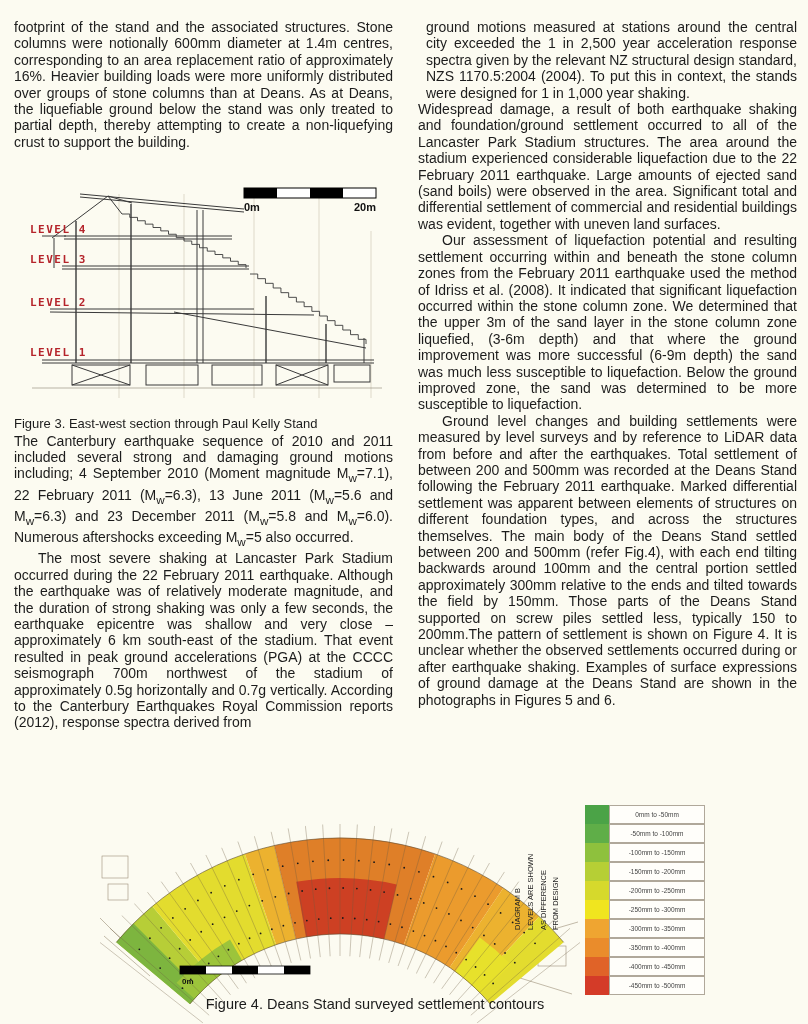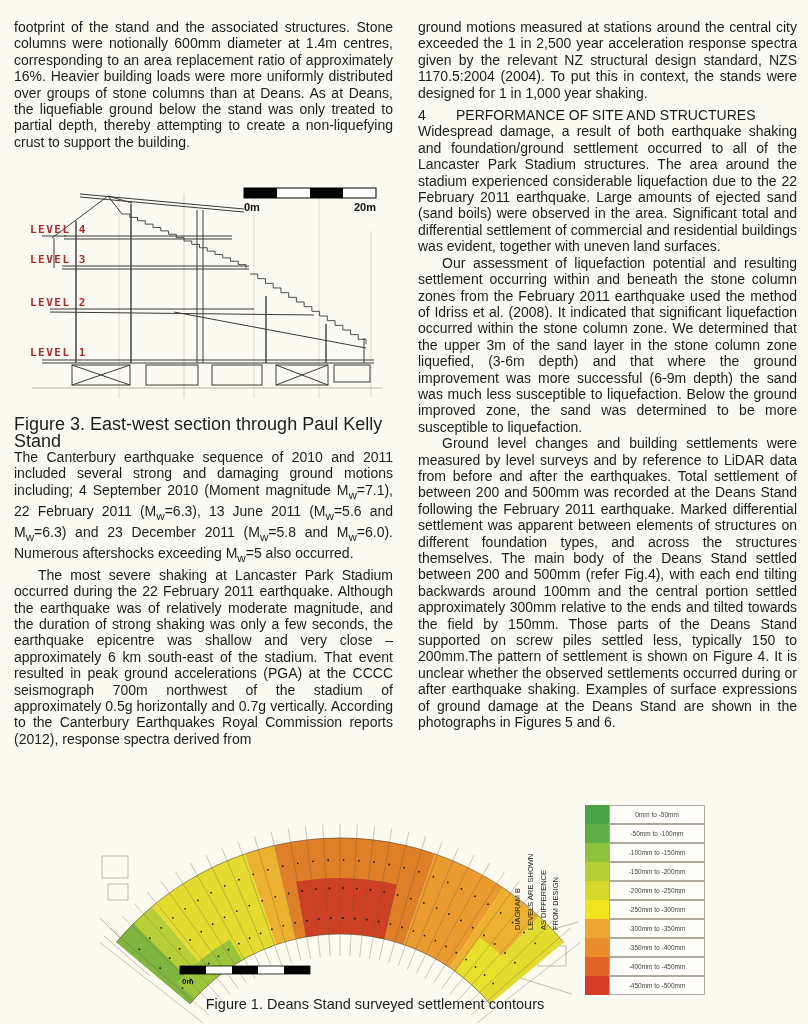--- a/index.html
+++ b/index.html
@@ -7,21 +7,21 @@
   .page{position:absolute;inset:0;}
   .col{position:absolute;top:16px;width:379px;font-size:14px;line-height:16.4px;text-align:justify;}
   .col-left{left:14px;}
   .col-right{left:418px;}
   p{margin:0;}
   .indent{text-indent:24px;}
   .heading{margin:30px 0 16px 0;text-align:left;}
   .heading.tight{margin:6px 0 0 0;}
   .h-num{display:inline-block;width:38px;}
   .fig3-wrap{position:relative;margin-top:26px;}
-  .fig-caption{margin-top:8px;text-align:left;font-size:18px;}
+  .fig-caption{margin-top:8px;text-align:left;font-size:13px;}
   .fig4-area{position:absolute;left:100px;top:818px;width:608px;height:206px;}
   .fig4-caption{position:absolute;left:60px;top:996px;width:630px;text-align:center;font-size:14.5px;}
   .legend{position:absolute;left:585px;top:805px;width:120px;}
   .lg-row{display:flex;height:19px;}
   .lg-sw{width:24px;height:19px;}
   .lg-lb{flex:1;border:0.5px solid #b0a89a;background:#fffefa;font-size:6.5px;color:#444;display:flex;align-items:center;justify-content:center;}
   .lvl{font:bold 11px "DejaVu Sans Mono",monospace;fill:#b5242b;letter-spacing:1.5px;}
   .sb{font:bold 11px "Liberation Sans",sans-serif;fill:#111;}
   .sb4{font:bold 8px "Liberation Sans",sans-serif;fill:#111;}
   .note{font:7.5px "Liberation Sans",sans-serif;fill:#222;}
@@ -104,24 +104,21 @@
           </g>
       </svg>
       <div class="fig-caption">Figure 3. East-west section through Paul Kelly Stand</div>
     </div>
 
     <p>The Canterbury earthquake sequence of 2010 and 2011 included several strong and damaging ground motions including; 4 September 2010 (Moment magnitude M<sub>w</sub>=7.1), 22 February 2011 (M<sub>w</sub>=6.3), 13 June 2011 (M<sub>w</sub>=5.6 and M<sub>w</sub>=6.3) and 23 December 2011 (M<sub>w</sub>=5.8 and M<sub>w</sub>=6.0). Numerous aftershocks exceeding M<sub>w</sub>=5 also occurred.</p>
     <p class="indent">The most severe shaking at Lancaster Park Stadium occurred during the 22 February 2011 earthquake. Although the earthquake was of relatively moderate magnitude, and the duration of strong shaking was only a few seconds, the earthquake epicentre was shallow and very close – approximately 6 km south-east of the stadium. That event resulted in peak ground accelerations (PGA) at the CCCC seismograph 700m northwest of the stadium of approximately 0.5g horizontally and 0.7g vertically. According to the Canterbury Earthquakes Royal Commission reports (2012), response spectra derived from</p>
   </div>
 
   <div class="col col-right">
-    <p style="padding-top:3px;">ground motions measured at stations around the central city exceeded the 1 in 2,500 year acceleration response spectra given by the relevant NZ structural design standard, NZS 1170.5:2004 (2004). To put this in context, the stands were designed for 1 in 1,000 year shaking.</p>
-    <div class="heading tight">
-      <span class="h-num">4</span><span>PERFORMANCE OF SITE AND STRUCTURES</span>
-    </div>
+    <p style="padding-top:3px;margin-left:8px;">ground motions measured at stations around the central city exceeded the 1 in 2,500 year acceleration response spectra given by the relevant NZ structural design standard, NZS 1170.5:2004 (2004). To put this in context, the stands were designed for 1 in 1,000 year shaking.</p>
     <p>Widespread damage, a result of both earthquake shaking and foundation/ground settlement occurred to all of the Lancaster Park Stadium structures. The area around the stadium experienced considerable liquefaction due to the 22 February 2011 earthquake. Large amounts of ejected sand (sand boils) were observed in the area. Significant total and differential settlement of commercial and residential buildings was evident, together with uneven land surfaces.</p>
     <p class="indent">Our assessment of liquefaction potential and resulting settlement occurring within and beneath the stone column zones from the February 2011 earthquake used the method of Idriss et al. (2008). It indicated that significant liquefaction occurred within the stone column zone. We determined that the upper 3m of the sand layer in the stone column zone liquefied, (3-6m depth) and that where the ground improvement was more successful (6-9m depth) the sand was much less susceptible to liquefaction. Below the ground improved zone, the sand was determined to be more susceptible to liquefaction.</p>
     <p class="indent">Ground level changes and building settlements were measured by level surveys and by reference to LiDAR data from before and after the earthquakes. Total settlement of between 200 and 500mm was recorded at the Deans Stand following the February 2011 earthquake. Marked differential settlement was apparent between elements of structures on different foundation types, and across the structures themselves. The main body of the Deans Stand settled between 200 and 500mm (refer Fig.4), with each end tilting backwards around 100mm and the central portion settled approximately 300mm relative to the ends and tilted towards the field by 150mm. Those parts of the Deans Stand supported on screw piles settled less, typically 150 to 200mm.The pattern of settlement is shown on Figure 4. It is unclear whether the observed settlements occurred during or after earthquake shaking. Examples of surface expressions of ground damage at the Deans Stand are shown in the photographs in Figures 5 and 6.</p>
   </div>
 
   <div class="fig4-area">
     <svg id="fig4-svg" width="480" height="206" viewBox="0 0 480 206">
 
       <g stroke="#8a7a62" fill="none" stroke-width="0.6" opacity="0.85">
         <rect x="2" y="38" width="26" height="22"></rect>
@@ -331,15 +328,15 @@
       <div class="lg-row">
         <div class="lg-sw" style="background: rgb(224, 99, 40);"></div>
         <div class="lg-lb">-400mm to -450mm</div>
       </div>
       <div class="lg-row">
         <div class="lg-sw" style="background: rgb(212, 59, 40);"></div>
         <div class="lg-lb">-450mm to -500mm</div>
       </div>
     </div>
 
-  <div class="fig4-caption">Figure 1. Deans Stand surveyed settlement contours</div>
+  <div class="fig4-caption">Figure 4. Deans Stand surveyed settlement contours</div>
 
 </div>
 
 </body></html>

